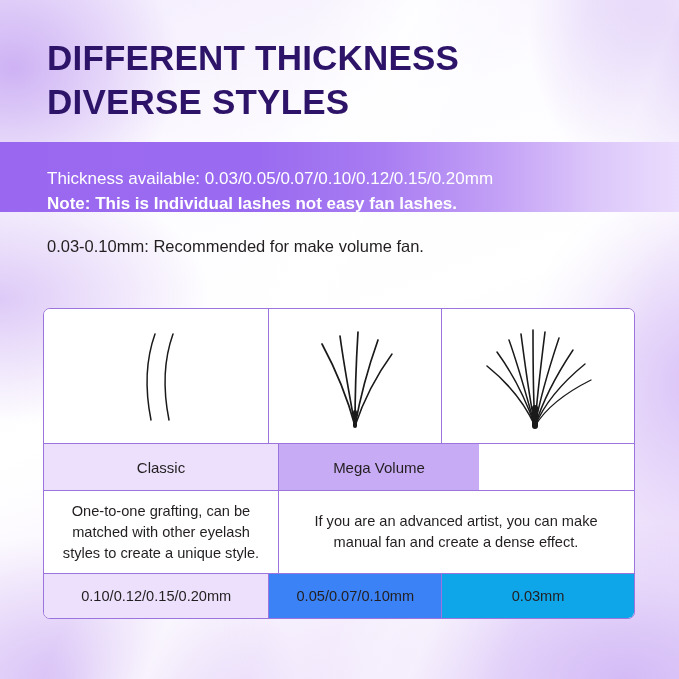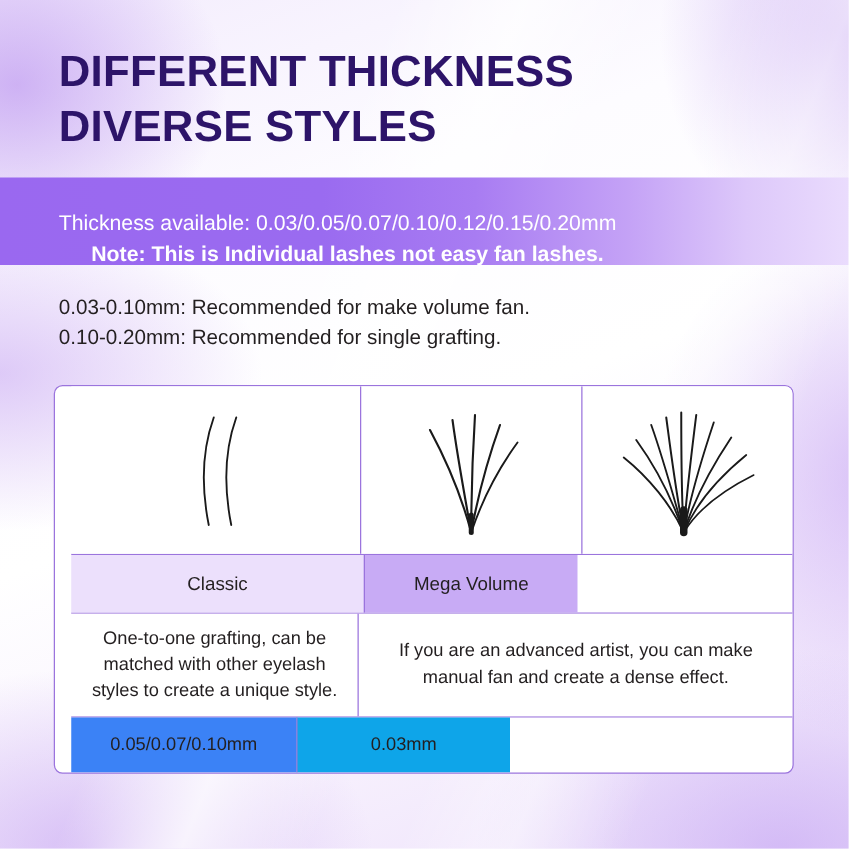--- a/index.html
+++ b/index.html
@@ -82,21 +82,20 @@
     font-size: 17px;
     line-height: 25px;
     white-space: nowrap;
   }
   .banner-line2 {
     color: #ffffff;
     font-size: 17px;
     line-height: 25px;
     font-weight: bold;
     white-space: nowrap;
-    margin-left: 26px;
   }
 
   
   .recos {
     position: absolute;
     left: 47px;
     top: 234px;
     color: #231f20;
     font-size: 16.5px;
     line-height: 24px;
@@ -107,38 +106,37 @@
   .table {
     position: absolute;
     left: 43px;
     top: 308px;
     width: 592px;
     border: 1.6px solid #9b74dd;
     border-radius: 7px;
     box-sizing: border-box;
     overflow: hidden;
     background: #ffffff;
-    padding-left: 13px;
   }
   .row { display: flex; }
   .row + .row { border-top: 1.6px solid #9b74dd; }
 
   .cell {
     box-sizing: border-box;
     display: flex;
     align-items: center;
     justify-content: center;
     text-align: center;
     color: #231f20;
   }
   .cell + .cell { border-left: 1.6px solid #9b74dd; }
 
   .c1 { width: 234px; }
   .c2 { width: 180px; }
-  .c3 { width: 171px; }
+  .c3 { width: 201px; }
   .c23 { width: 355px; }
 
   
   .row-img .cell { height: 134px; background: #ffffff; }
   .lash-svg { display: block; }
 
   
   .row-label .cell {
     height: 46px;
     font-size: 15px;
@@ -175,21 +173,20 @@
     <span class="l2">DIVERSE STYLES</span>
   </div>
 
   <div class="banner layer">
     <div class="banner-line1">Thickness available: 0.03/0.05/0.07/0.10/0.12/0.15/0.20mm</div>
     <div class="banner-line2">Note: This is Individual lashes not easy fan lashes.</div>
   </div>
 
   <div class="recos layer">
     <div>0.03-0.10mm: Recommended for make volume fan.</div>
-    <div>0.10-0.20mm: Recommended for single grafting.</div>
   </div>
 
   <div class="table layer">
 
     <div class="row row-img">
       <div class="cell c1">
         <svg class="lash-svg" width="90" height="120" viewBox="0 0 90 120">
           <g fill="none" stroke="#1a1a1a" stroke-linecap="round">
             <path d="M40 104 C 34 74, 34 46, 44 18" stroke-width="1.5"></path>
             <path d="M58 104 C 52 74, 52 46, 62 18" stroke-width="1.5"></path>
@@ -231,18 +228,19 @@
       <div class="cell c1 lab-classic">Classic</div>
       <div class="cell c3 lab-mega">Mega Volume</div>
     </div>
 
     <div class="row row-desc">
       <div class="cell c1">One-to-one grafting, can be matched with other eyelash styles to create a unique style.</div>
       <div class="cell c23">If you are an advanced artist, you can make manual fan and create a dense effect.</div>
     </div>
 
     <div class="row row-thick">
+      <div class="cell c1 th-classic">0.10/0.12/0.15/0.20mm</div>
       <div class="cell c2 th-volume">0.05/0.07/0.10mm</div>
       <div class="cell c3 th-mega">0.03mm</div>
     </div>
 
   </div>
 </div>
 
 </body></html>

